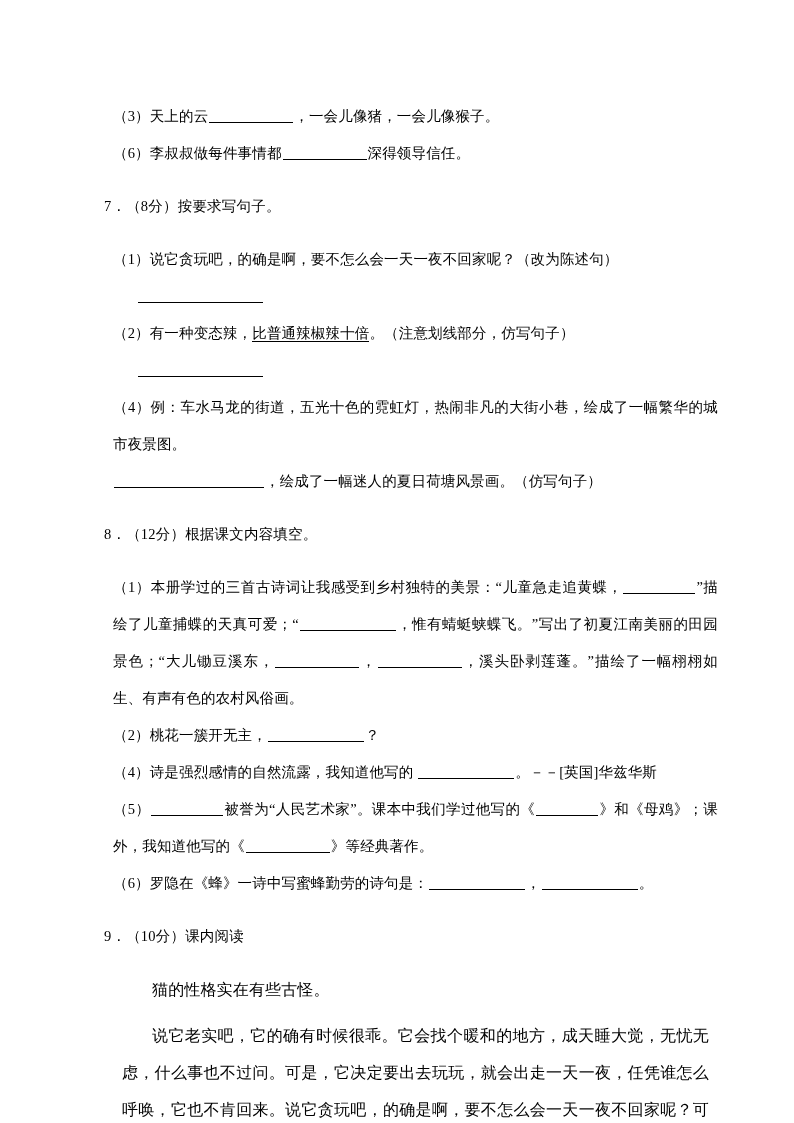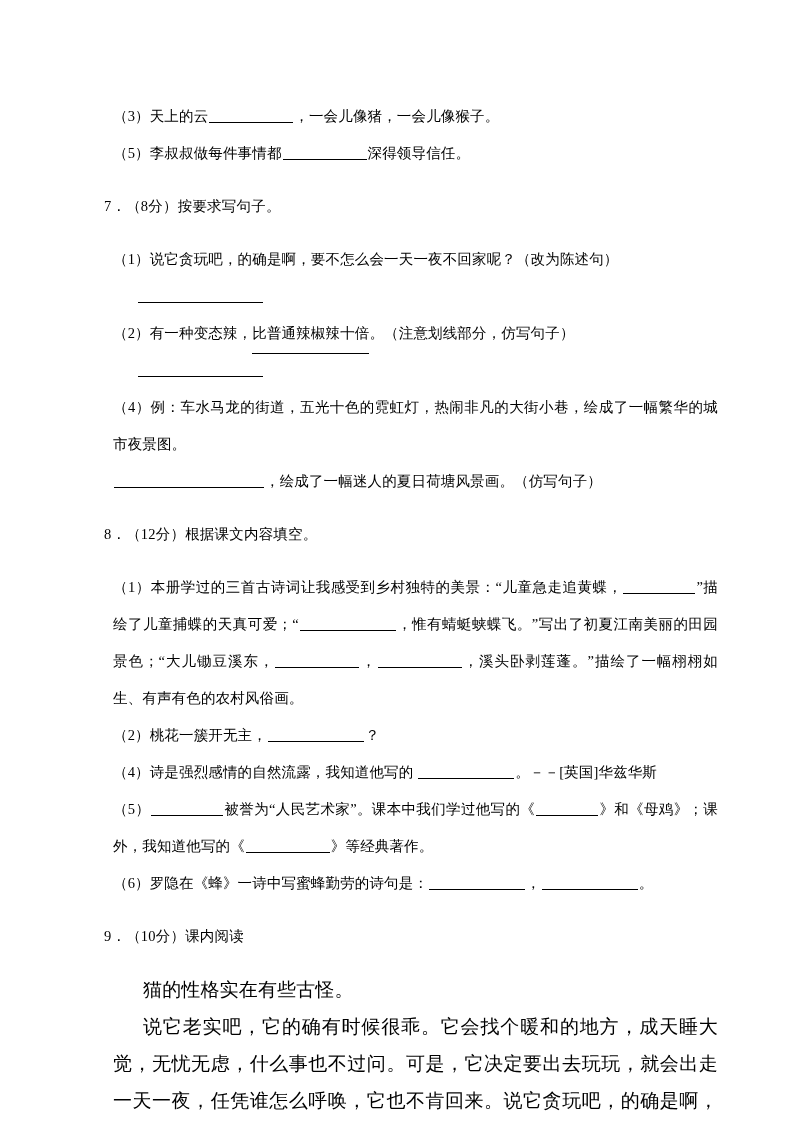--- a/index.html
+++ b/index.html
@@ -42,23 +42,23 @@
     padding-left: 25px;
     letter-spacing: 0.15px;
     text-align: justify;
     text-justify: inter-character;
   }
   .sub.flow {
     padding-left: 25px;
     text-indent: 0;
   }
   .para {
-    font-size: 19px;
+    font-size: 16px;
     line-height: 37px;
-    margin: 0;
+    margin: 9px;
     padding-left: 25px;
     text-indent: 30px;
     text-align: justify;
     text-justify: inter-character;
     letter-spacing: 0.15px;
   }
   
   .blank {
     display: inline-block;
     border-bottom: 1px solid #000;
@@ -77,31 +77,31 @@
     padding-left: 50px;
   }
   .answer-line .rule {
     display: inline-block;
     border-bottom: 1px solid #000;
     width: 125px;
     height: 24px;
   }
   .ul-text {
     border-bottom: 1px solid #000;
-    padding-bottom: 12px;
+    padding-bottom: 0px;
   }
 </style>
 </head>
 <body>
 
 <div class="page">
 
   <p class="sub"><span>（3）天上的云</span><span class="blank b-m"></span><span>，一会儿像猪，一会儿像猴子。</span></p>
 
-  <p class="sub"><span>（5）李叔叔做每件事情都</span><span class="blank b-m"></span><span>深得领导信任。</span></p>
+  <p class="sub"><span>（6）李叔叔做每件事情都</span><span class="blank b-m"></span><span>深得领导信任。</span></p>
 
   <p class="q-head"><span class="num">7．</span><span>（8分）</span><span>按要求写句子。</span></p>
 
   <p class="sub"><span>（1）</span><span>说它贪玩吧，的确是啊，要不怎么会一天一夜不回家呢？（改为陈述句）</span></p>
   <div class="answer-line"><span class="rule"></span></div>
 
   <p class="sub"><span>（2）</span><span>有一种变态辣，</span><span class="ul-text">比普通辣椒辣十倍</span><span>。（注意划线部分，仿写句子）</span></p>
   <div class="answer-line"><span class="rule"></span></div>
 
 

